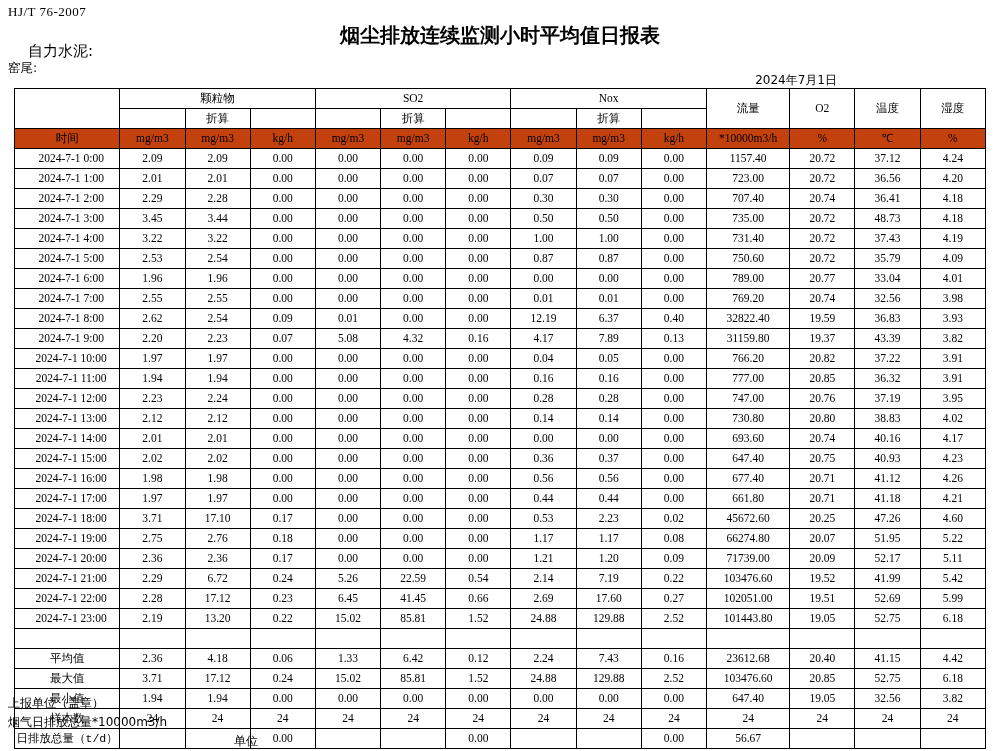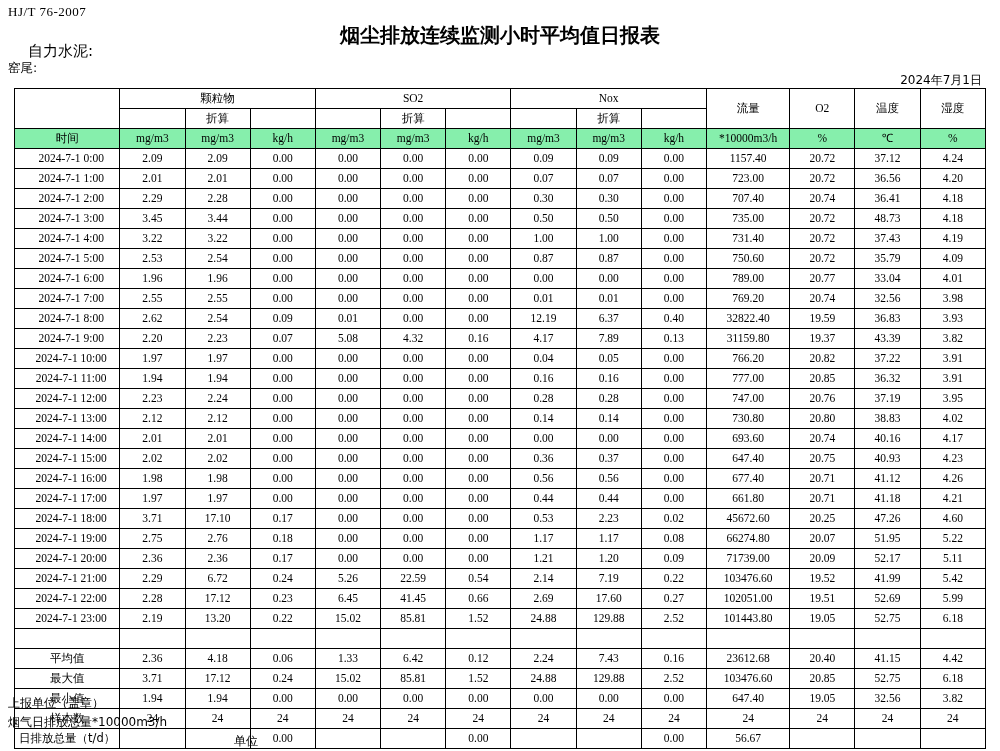--- a/index.html
+++ b/index.html
@@ -10,21 +10,21 @@
   body {
     width: 1000px;
     height: 751px;
     font-family: "Liberation Serif", serif;
     color: #000;
     overflow: hidden;
     position: relative;
   }
   .page {
     position: relative;
-    width: 1000px;
+    width: 855px;
     height: 751px;
     box-sizing: border-box;
   }
   .std-code {
     position: absolute;
     left: 8px;
     top: 4px;
     font-size: 13px;
     font-family: "Liberation Serif", serif;
     letter-spacing: 0.5px;
@@ -83,21 +83,21 @@
   .grp-head td {
     height: 20px;
     line-height: 20px;
     font-size: 11.5px;
   }
   .sub-head td {
     height: 20px;
     line-height: 20px;
   }
   .unit-row td {
-    background: #86efac;
+    background: #c2410c;
     height: 20px;
     line-height: 20px;
     font-size: 11.5px;
   }
   .col-time {
     width: 96px;
     text-align: left;
     padding-left: 8px !important;
   }
   td.col-time { text-align: left; }
@@ -105,21 +105,21 @@
   .num { width: 64px; }
   .num-wide { width: 82px; }
   .blank-row td {
     height: 13px;
     line-height: 13px;
     border-left: 1px solid #000;
     border-right: 1px solid #000;
     border-top: none;
     border-bottom: none;
   }
-  .summary td.col-time { text-align: center; padding-left: 0 !important; }
+  .summary td.col-time { text-align: center; padding-left: 0 !important; font-family: Liberation Mono, monospace; }
   .footer-note {
     position: absolute;
     left: 8px;
     font-size: 12px;
     font-family: "DejaVu Sans", sans-serif;
   }
   .fn1 { top: 714px; }
   .fn2 { top: 695px; }
   .fn2b { position: absolute; left: 186px; top: 733px; font-size: 12px; font-family: "DejaVu Sans", sans-serif; margin-left: 48px; }
   .cn { font-family: "DejaVu Sans", sans-serif; }

